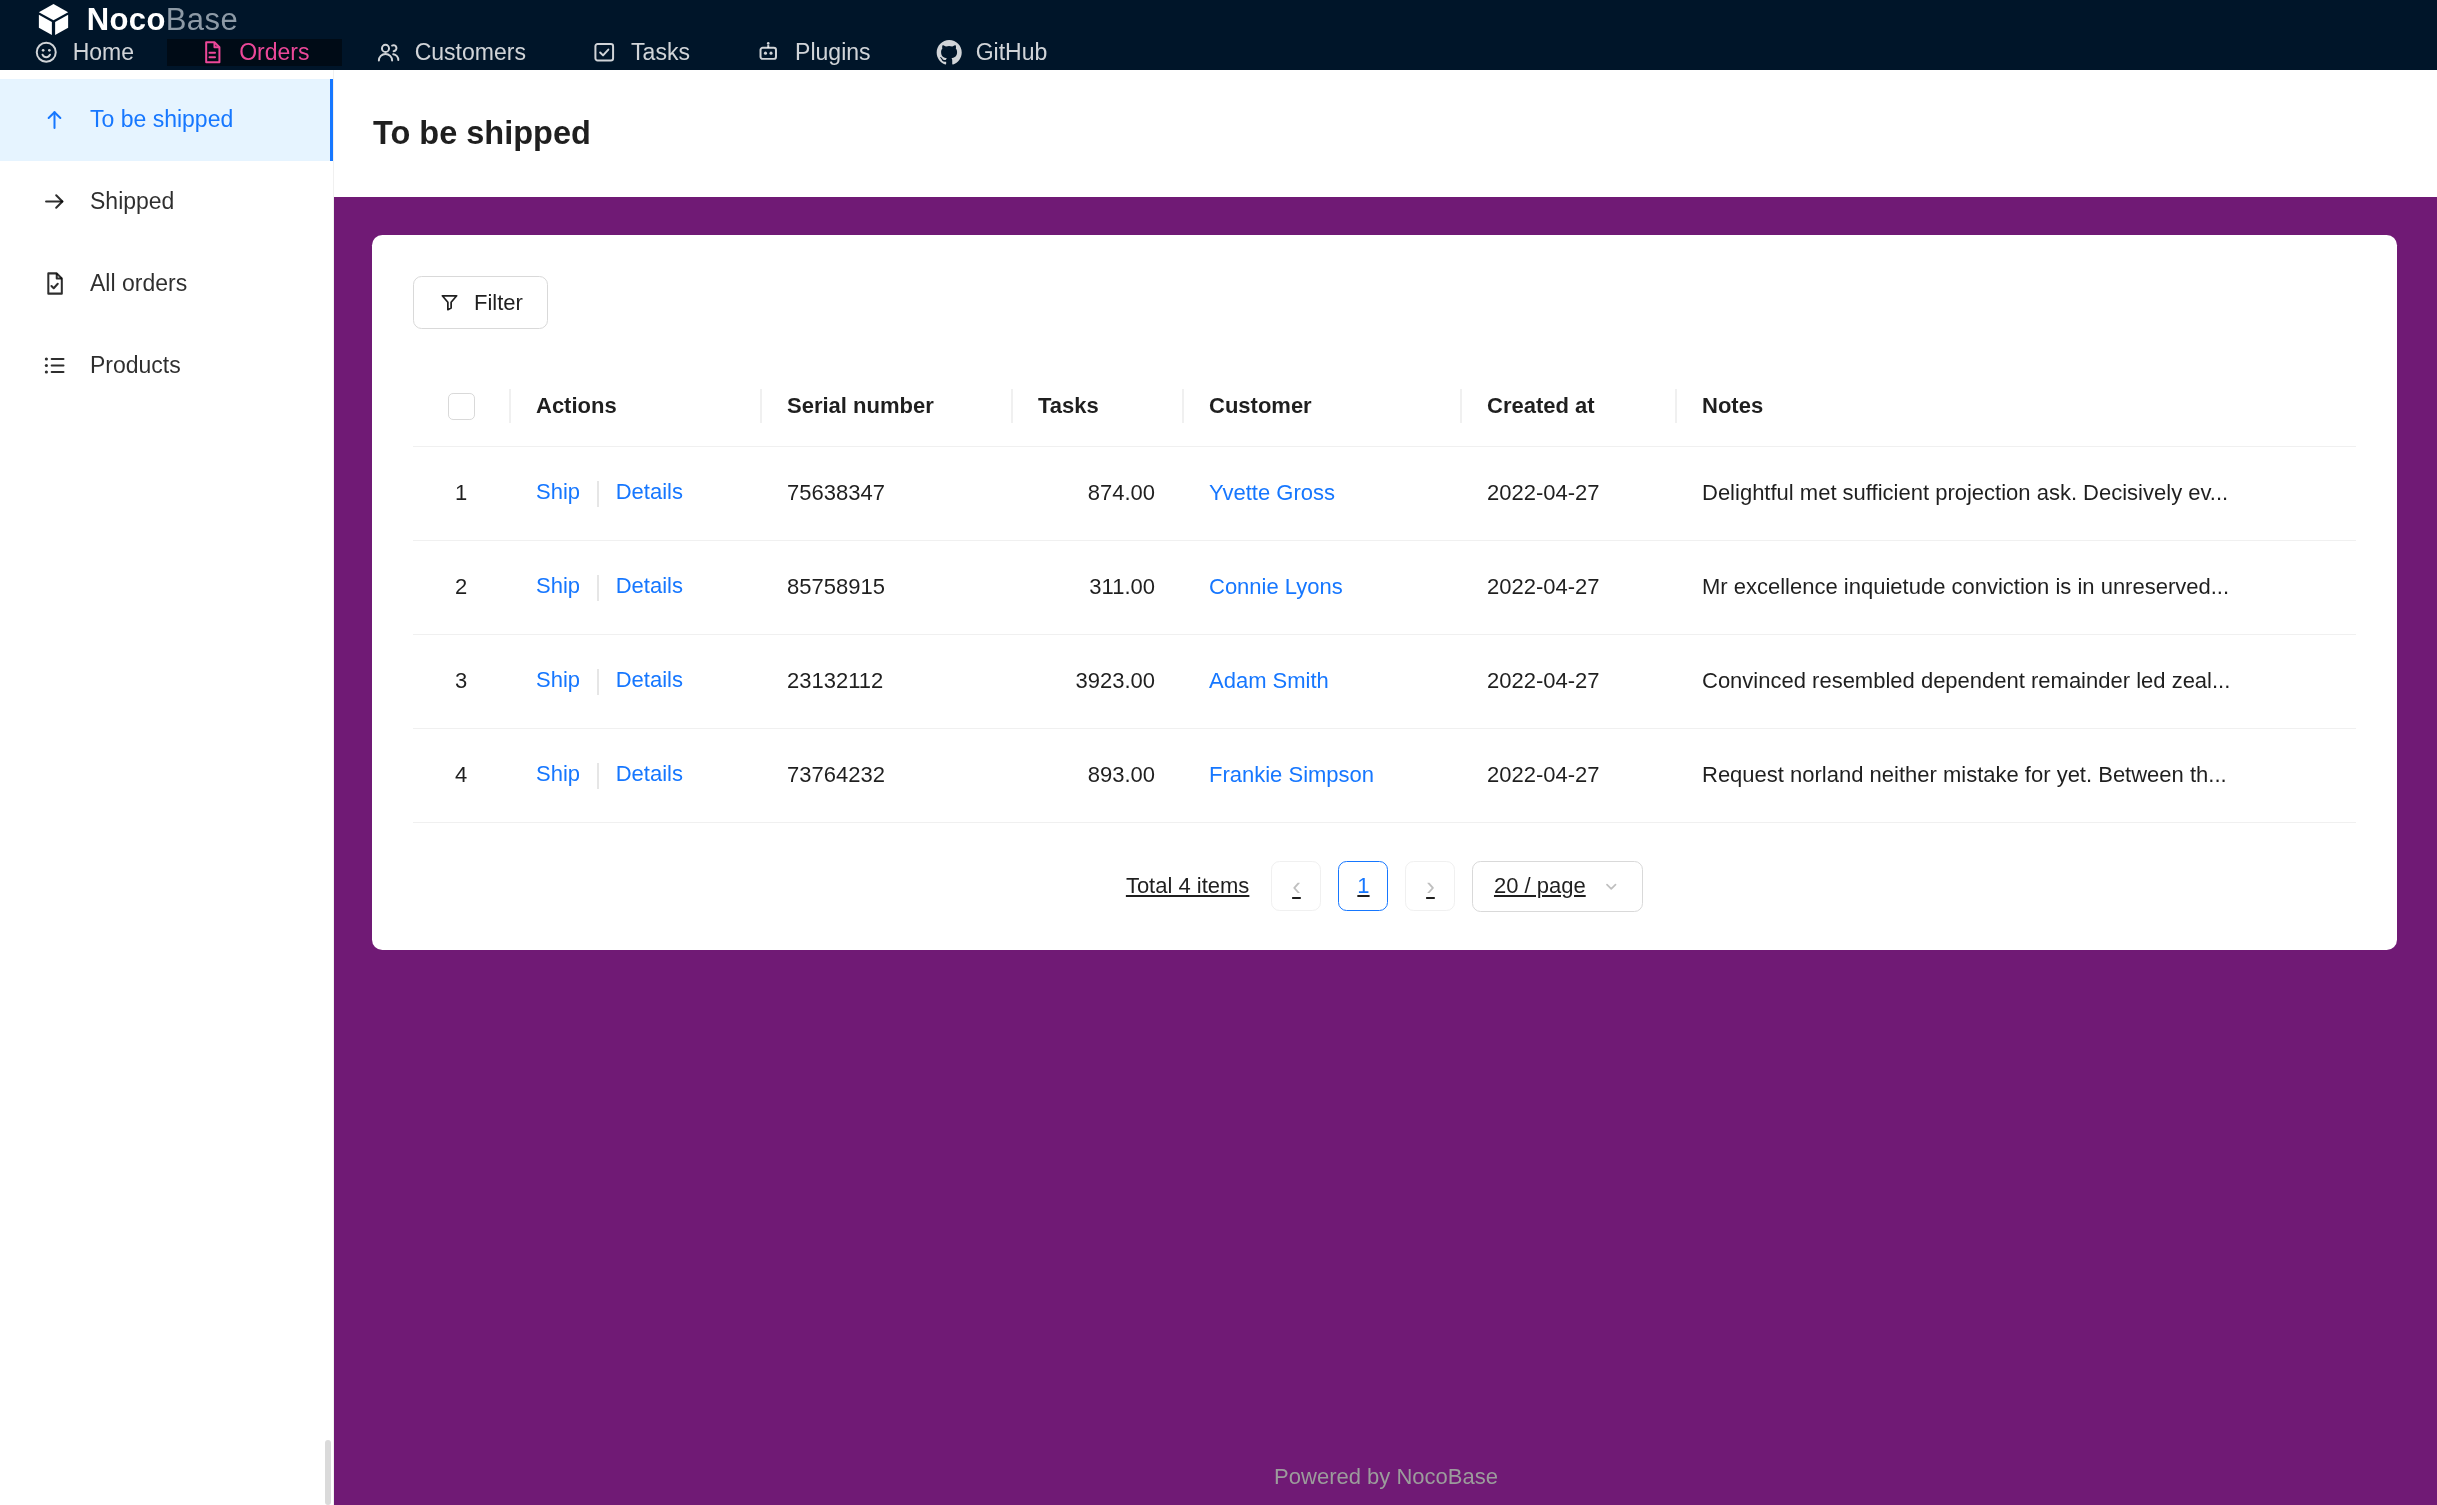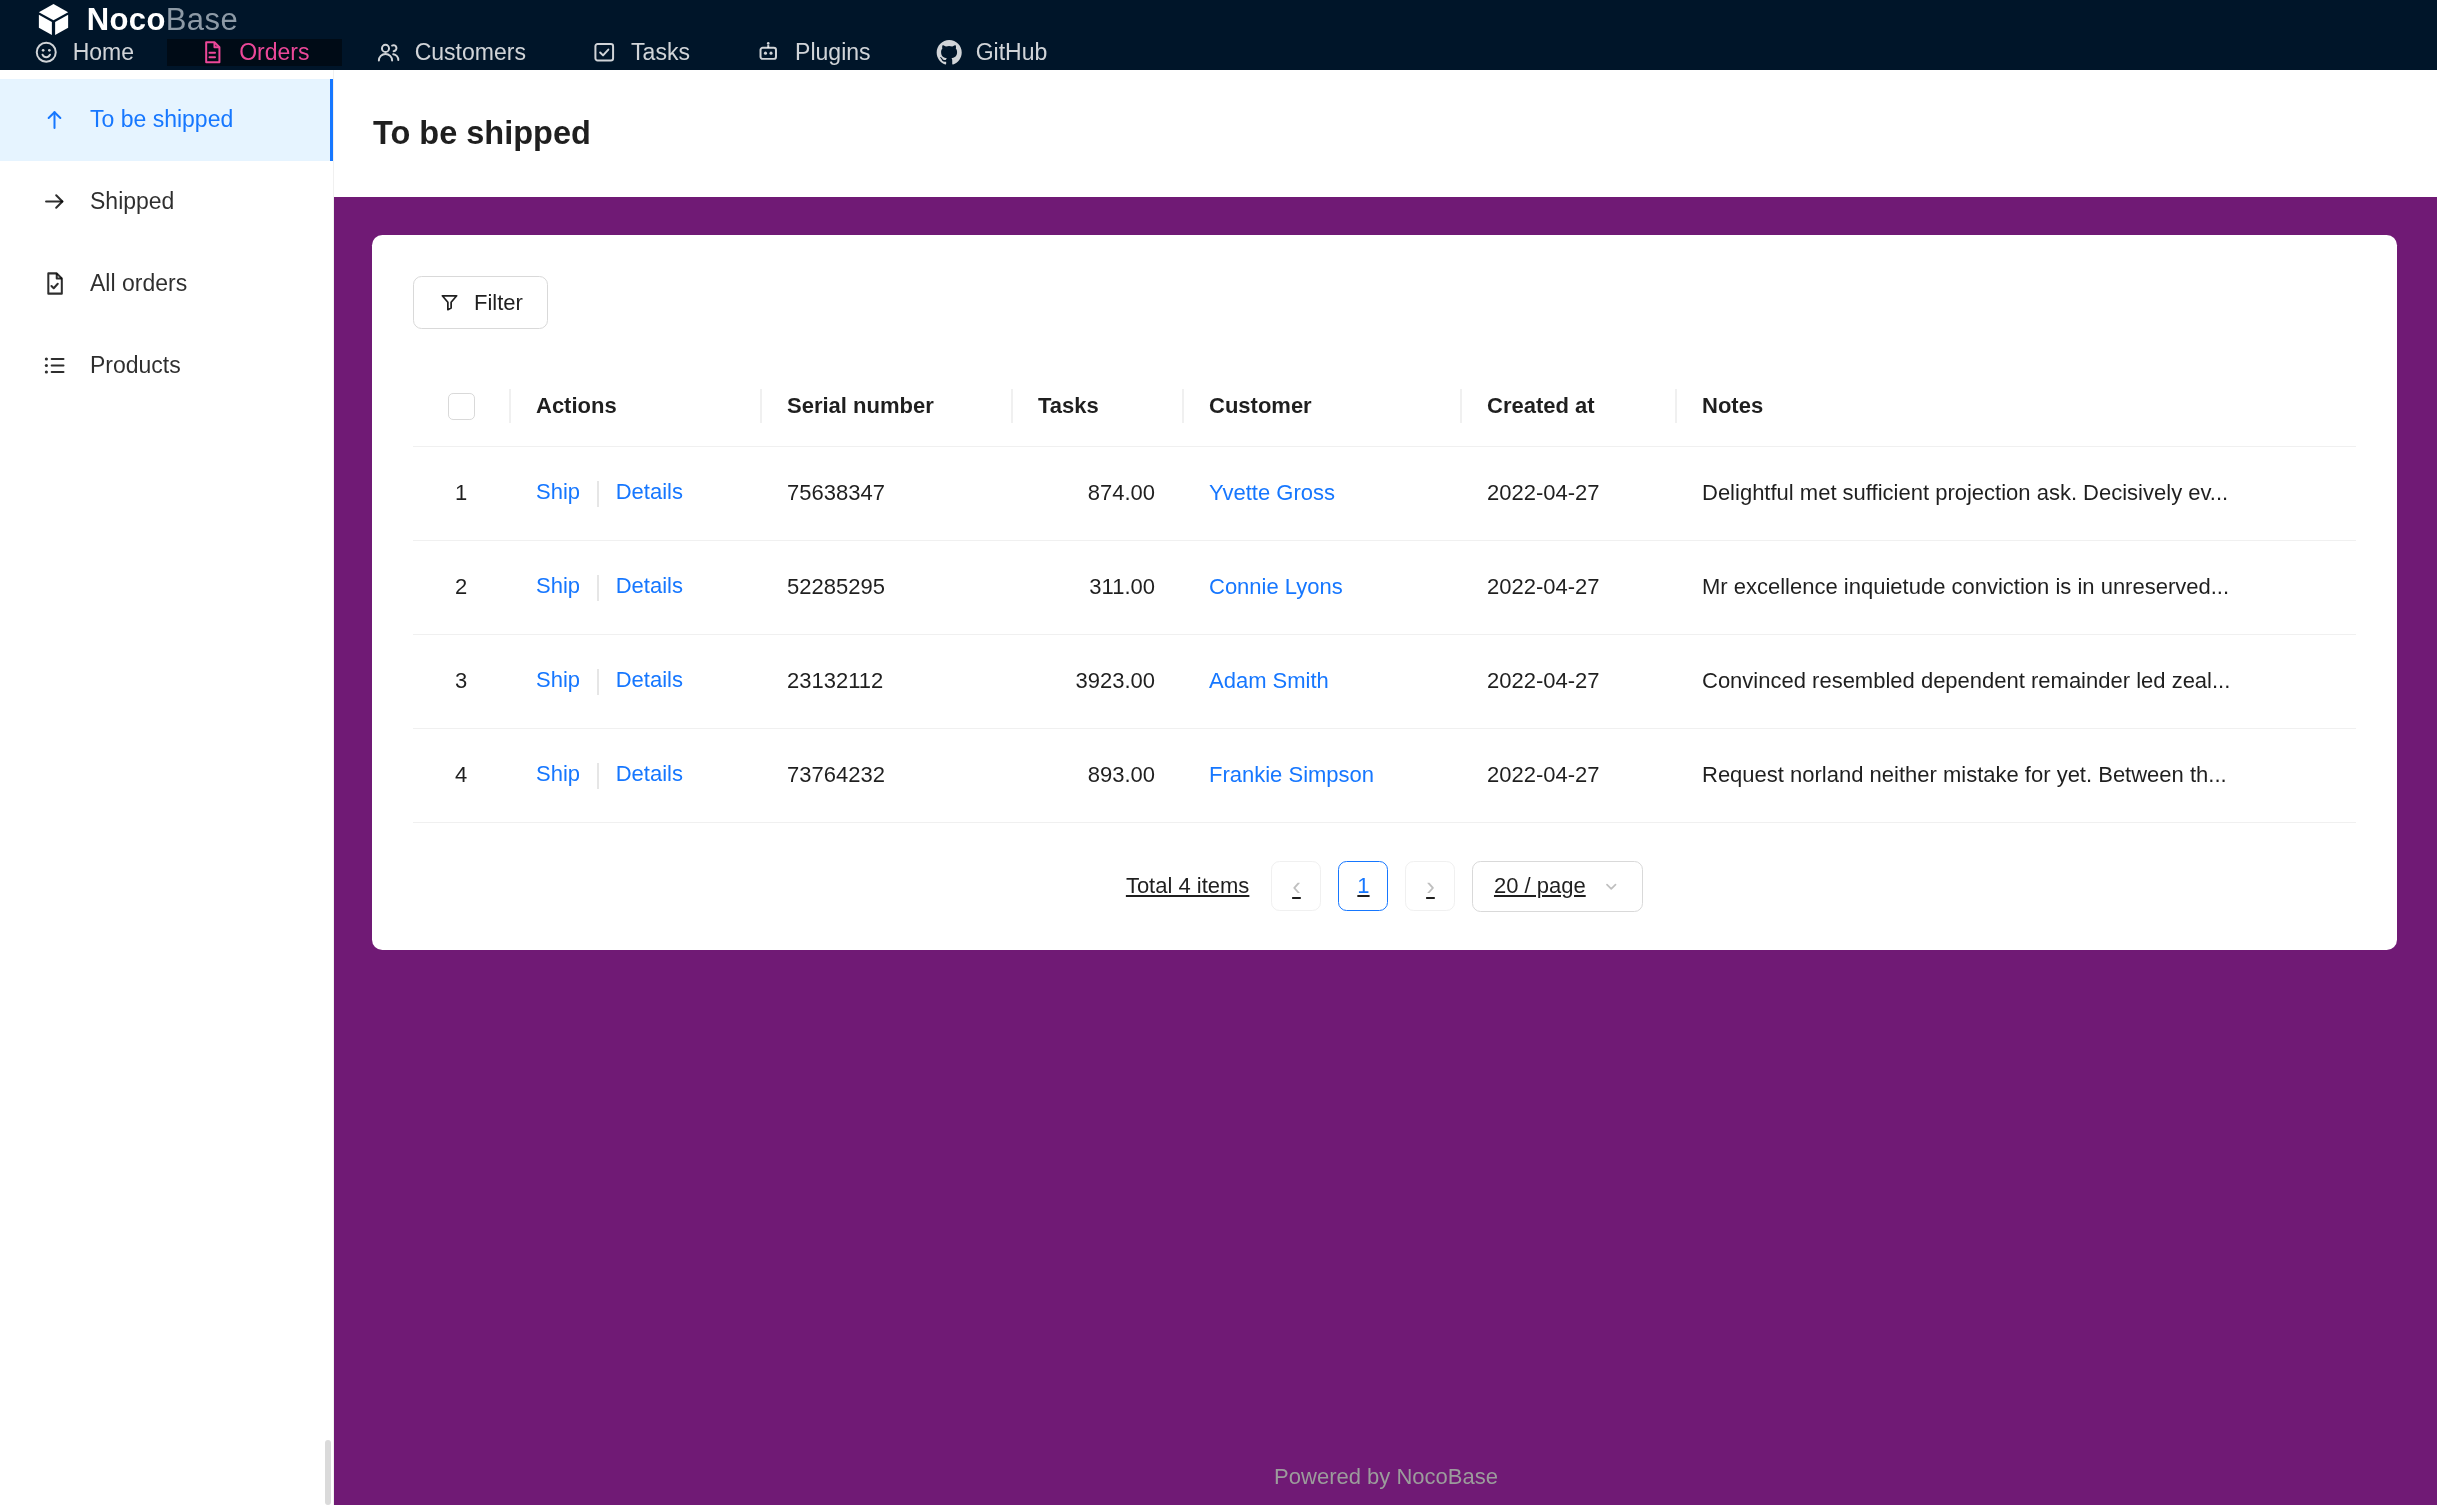--- a/index.html
+++ b/index.html
@@ -316,21 +316,21 @@
               <td class="col-total-cell">874.00</td>
               <td><a class="link">Yvette Gross</a></td>
               <td>2022-04-27</td>
               <td>Delightful met sufficient projection ask. Decisively ev...</td>
             </tr>
             <tr>
               <td class="col-check">2</td>
               <td>
                 <a class="link">Ship</a><span class="action-divider"></span><a class="link">Details</a>
               </td>
-              <td>52285295</td>
+              <td>85758915</td>
               <td class="col-total-cell">311.00</td>
               <td><a class="link">Connie Lyons</a></td>
               <td>2022-04-27</td>
               <td>Mr excellence inquietude conviction is in unreserved...</td>
             </tr>
             <tr>
               <td class="col-check">3</td>
               <td>
                 <a class="link">Ship</a><span class="action-divider"></span><a class="link">Details</a>
               </td>

